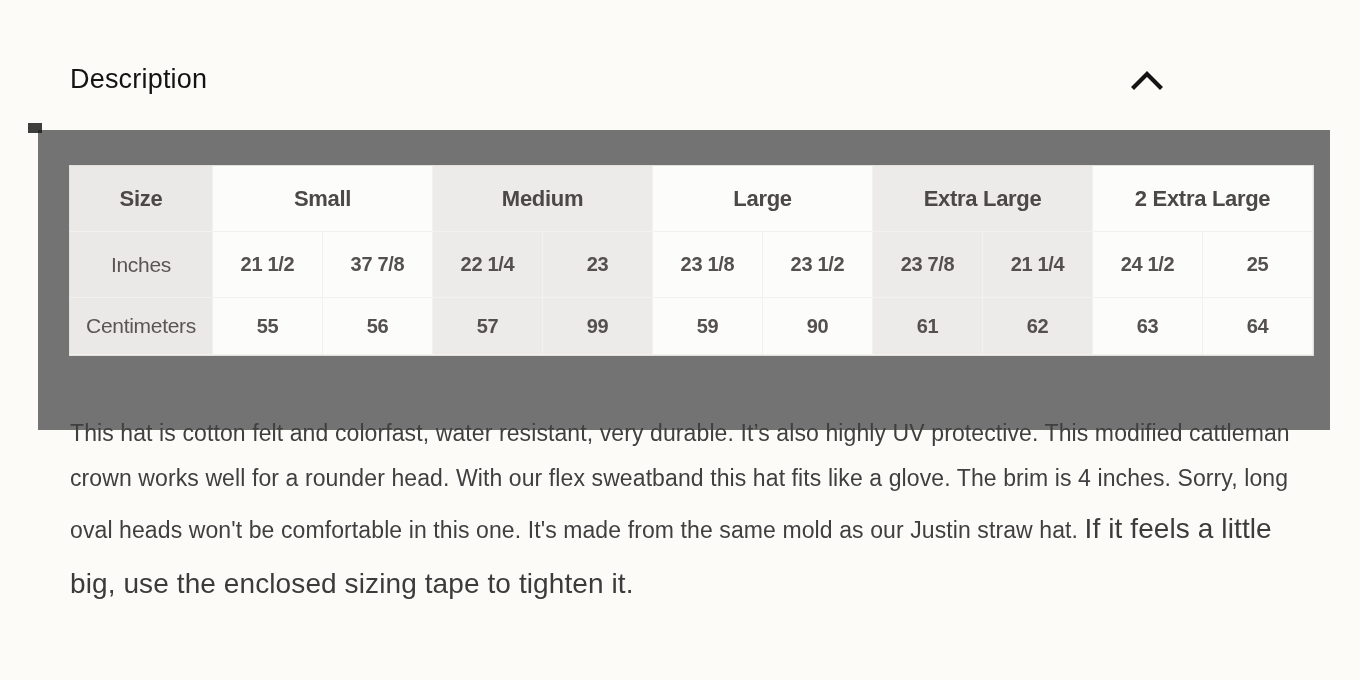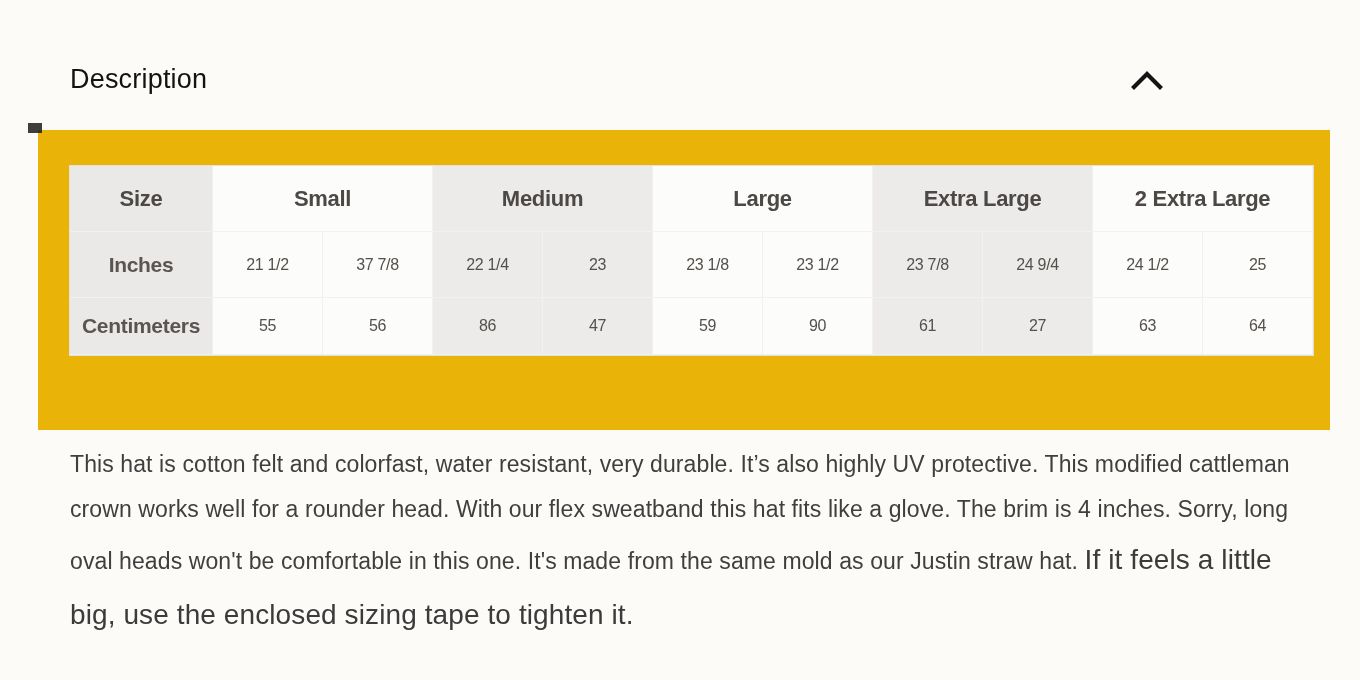--- a/index.html
+++ b/index.html
@@ -19,49 +19,49 @@
     position:absolute; left:70px; top:64px;
     font-size:27px; font-weight:500; color:#131313; letter-spacing:.2px;
   }
   .chevron {
     position:absolute; right:47px; top:68px; width:34px; height:26px;
   }
 
   
   .chart-media {
     position:absolute; left:38px; top:130px; width:1292px; height:300px;
-    background:#eab308;
+    background:#737373;
   }
   .corner-mark {
     position:absolute; left:-10px; top:-7px; width:14px; height:10px;
     background:#1c1c1c; opacity:.85;
   }
   .chart-inner { position:absolute; left:31px; top:35px; filter:blur(.35px); }
   table.size-chart {
     border-collapse:separate; border-spacing:0; table-layout:fixed;
     width:1245px; border:1px solid #e3e1de;
   }
   table.size-chart col.c-label { width:143px; }
   table.size-chart col.c-val   { width:110px; }
   .size-chart th, .size-chart td {
     height:66px; text-align:center; vertical-align:middle;
     border-right:1px solid #f2f1ee; border-bottom:1px solid #f2f1ee;
     letter-spacing:-.3px;
   }
   .size-chart thead th { font-size:22px; font-weight:700; color:#4b4846; }
-  .size-chart tbody th { font-size:21px; font-weight:700; color:#5a5552; text-align:center; }
-  .size-chart tbody td { font-size:16px; font-weight:400; color:#54504d; }
+  .size-chart tbody th { font-size:21px; font-weight:400; color:#5a5552; text-align:center; }
+  .size-chart tbody td { font-size:20px; font-weight:700; color:#54504d; }
   .size-chart tbody tr:last-child th, .size-chart tbody tr:last-child td { height:57px; }
   .label-col  { background:#eae9e7; }
   .grp-white  { background:#fcfcfa; }
   .grp-gray   { background:#ecebe9; }
 
   
   .description-text {
-    position:absolute; left:70px; top:442px; width:1252px;
+    position:absolute; left:70px; top:411px; width:1252px;
     font-size:23px; line-height:45px; color:#3f3f3f; letter-spacing:.1px;
   }
   .description-text .emph { font-size:28px; line-height:55px; color:#3b3b3b; }
 </style>
 </head>
 <body>
 
 <div class="section-header">
   <h2 class="section-title">Description</h2>
   <svg class="chevron" viewBox="0 0 34 26">
@@ -99,34 +99,34 @@
       <tbody id="chartBody">
           <tr>
             <th class="label-col">Inches</th>
             <td class="grp-white">21 1/2</td>
             <td class="grp-white">37 7/8</td>
             <td class="grp-gray">22 1/4</td>
             <td class="grp-gray">23</td>
             <td class="grp-white">23 1/8</td>
             <td class="grp-white">23 1/2</td>
             <td class="grp-gray">23 7/8</td>
-            <td class="grp-gray">24 9/4</td>
+            <td class="grp-gray">21 1/4</td>
             <td class="grp-white">24 1/2</td>
             <td class="grp-white">25</td>
           </tr>
           <tr>
             <th class="label-col">Centimeters</th>
             <td class="grp-white">55</td>
             <td class="grp-white">56</td>
-            <td class="grp-gray">86</td>
-            <td class="grp-gray">47</td>
+            <td class="grp-gray">57</td>
+            <td class="grp-gray">99</td>
             <td class="grp-white">59</td>
             <td class="grp-white">90</td>
             <td class="grp-gray">61</td>
-            <td class="grp-gray">27</td>
+            <td class="grp-gray">62</td>
             <td class="grp-white">63</td>
             <td class="grp-white">64</td>
           </tr>
         </tbody>
     </table>
   </div>
 </div>
 
 <p class="description-text"><span>This hat is cotton felt and colorfast, water resistant, very durable. It’s also highly UV protective. This modified cattleman crown works well for a rounder head. With our flex sweatband this hat fits like a glove. The brim is 4 inches. Sorry, long oval heads won't be comfortable in this one. It's made from the same mold as our Justin straw hat. </span><span class="emph">If it feels a little big, use the enclosed sizing tape to tighten it.</span></p>
 

